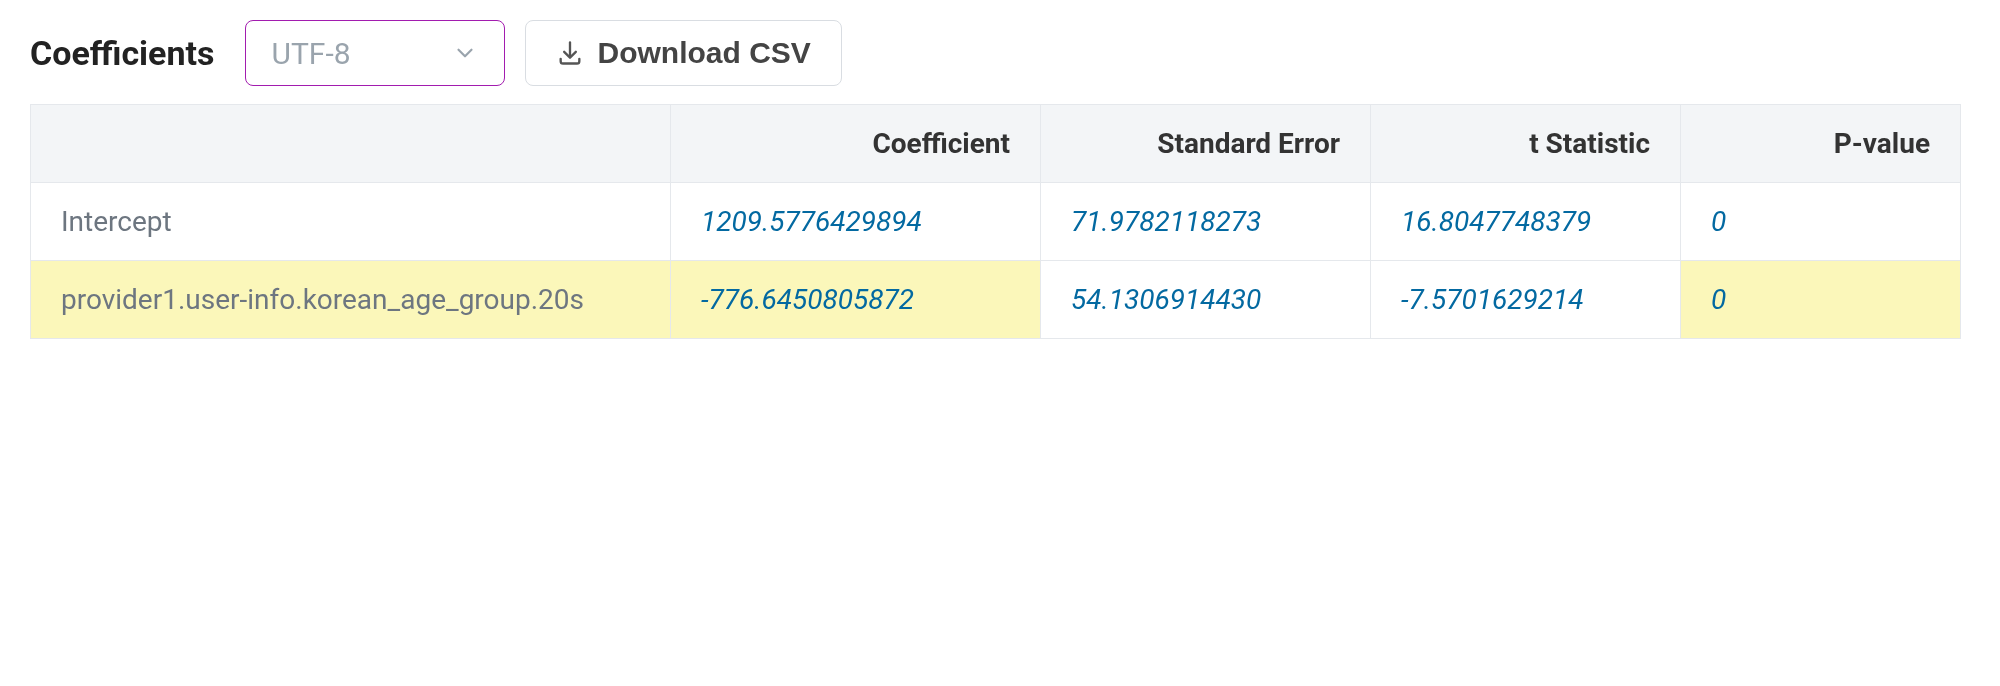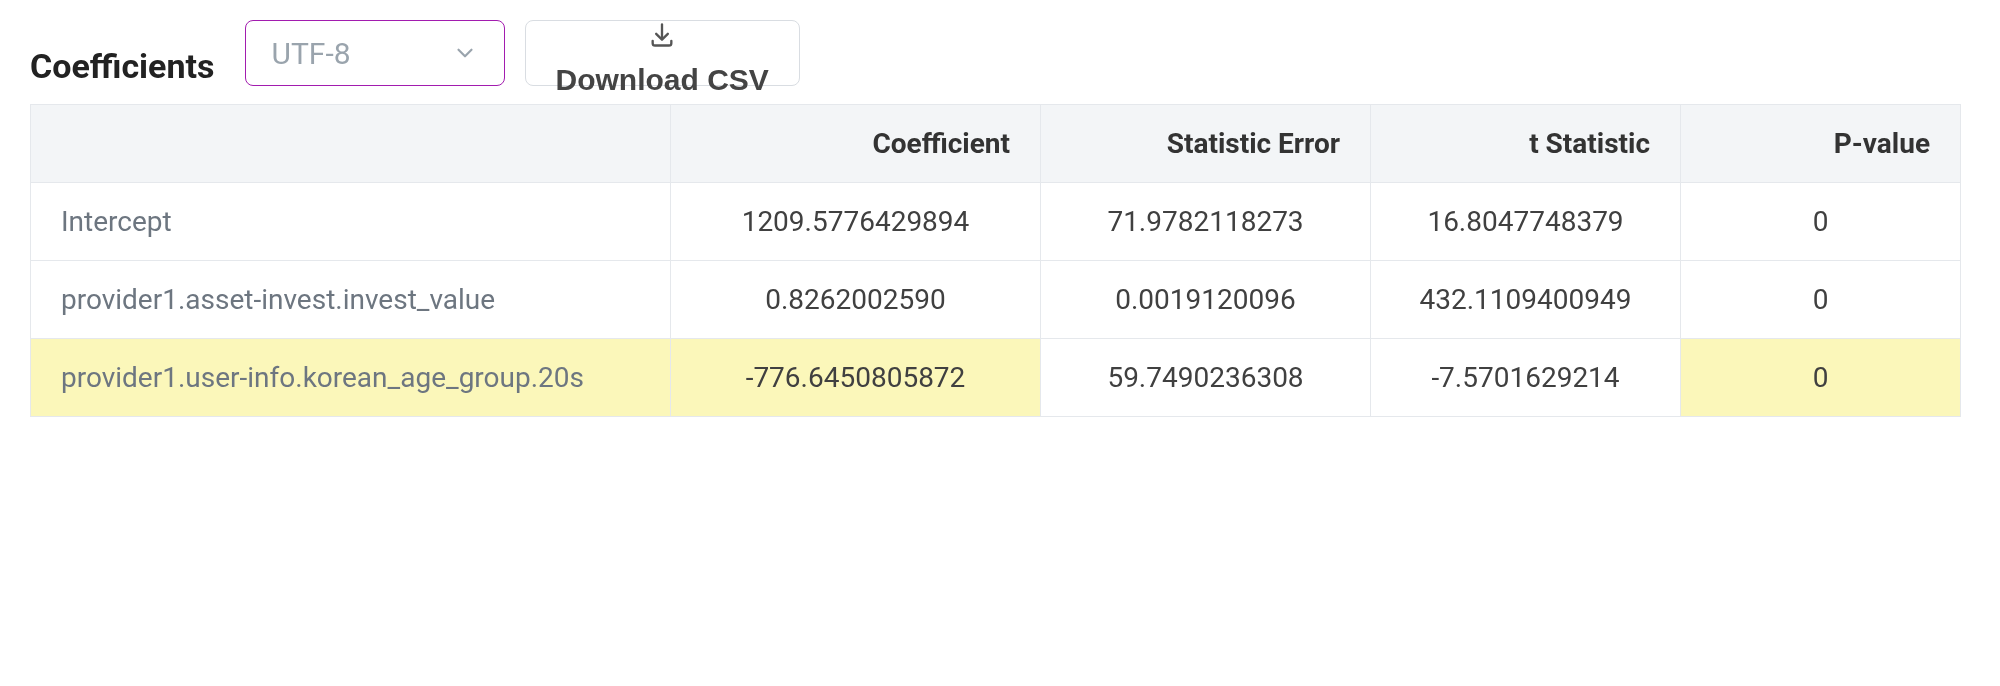--- a/index.html
+++ b/index.html
@@ -1,32 +1,32 @@
 <!DOCTYPE html>
 <html><head>
 <meta charset="utf-8">
 <style>
   * { box-sizing: border-box; margin: 0; padding: 0; }
   html, body { width: 2000px; height: 686px; background: #fff; font-family: -apple-system, BlinkMacSystemFont, "Segoe UI", Roboto, Helvetica, Arial, sans-serif; }
   .wrap { padding: 20px 30px; }
-  .toolbar { display: flex; align-items: flex-end; gap: 20px; margin-bottom: 18px; }
+  .toolbar { display: flex; align-items: center; gap: 20px; margin-bottom: 18px; }
   .title { font-size: 34px; font-weight: 700; color: #222; margin-right: 10px; }
   .select { display: inline-flex; align-items: center; justify-content: space-between; border: 1px solid #a21caf; border-radius: 8px; height: 66px; padding: 8px 26px; width: 260px; background: #fff; cursor: pointer; }
   .select-label { font-size: 30px; color: #9aa4ad; }
   .select-caret { color: #9aa4ad; display: flex; }
-  .btn { display: inline-flex; align-items: center; gap: 14px; border: 1px solid #d9dde2; border-radius: 8px; height: 66px; padding: 0 30px; background: #fff; cursor: pointer; flex-direction: column; }
+  .btn { display: inline-flex; align-items: center; gap: 14px; border: 1px solid #d9dde2; border-radius: 8px; height: 66px; padding: 16px 30px; background: #fff; cursor: pointer; }
   .btn-label { font-size: 30px; font-weight: 600; color: #444; }
   .btn-icon { color: #555; display: flex; }
   table { border-collapse: collapse; width: 1930px; table-layout: fixed; }
   th, td { border: 1px solid #e5e8ec; padding: 22px 30px; font-size: 28px; white-space: nowrap; overflow: hidden; text-overflow: ellipsis; }
   thead th { background: #f3f5f7; font-weight: 700; color: #333; }
   thead th.first { text-align: left; }
   thead th.num { text-align: right; }
   tbody td.name { text-align: left; color: #6d7680; font-weight: 400; }
-  tbody td.num { text-align: center; color: #404040; font-weight: 400; }
+  tbody td.num { text-align: left; color: #0369a1; font-weight: 400; font-style: italic; }
   .hl { background: #fbf7ba; }
   col.c0 { width: 640px; }
   col.c1 { width: 370px; }
   col.c2 { width: 330px; }
   col.c3 { width: 310px; }
   col.c4 { width: 280px; }
 </style>
 </head>
 <body>
 
@@ -60,42 +60,35 @@
       <col class="c0">
         <col class="c1">
         <col class="c2">
         <col class="c3">
         <col class="c4">
     </colgroup>
     <thead>
       <tr>
         <th class="first"></th>
         <th class="num">Coefficient</th>
-        <th class="num">Statistic Error</th>
+        <th class="num">Standard Error</th>
         <th class="num">t Statistic</th>
         <th class="num">P-value</th>
       </tr>
     </thead>
     <tbody id="tbody">
         <tr>
           <td class="name">Intercept</td>
           <td class="num">1209.5776429894</td>
           <td class="num">71.9782118273</td>
           <td class="num">16.8047748379</td>
           <td class="num">0</td>
         </tr>
         <tr>
-          <td class="name">provider1.asset-invest.invest_value</td>
-          <td class="num">0.8262002590</td>
-          <td class="num">0.0019120096</td>
-          <td class="num">432.1109400949</td>
-          <td class="num">0</td>
-        </tr>
-        <tr>
           <td class="name hl">provider1.user-info.korean_age_group.20s</td>
           <td class="num hl">-776.6450805872</td>
-          <td class="num">59.7490236308</td>
+          <td class="num">54.1306914430</td>
           <td class="num">-7.5701629214</td>
           <td class="num hl">0</td>
         </tr>
       </tbody>
   </table>
 </div>
 
 </body></html>

